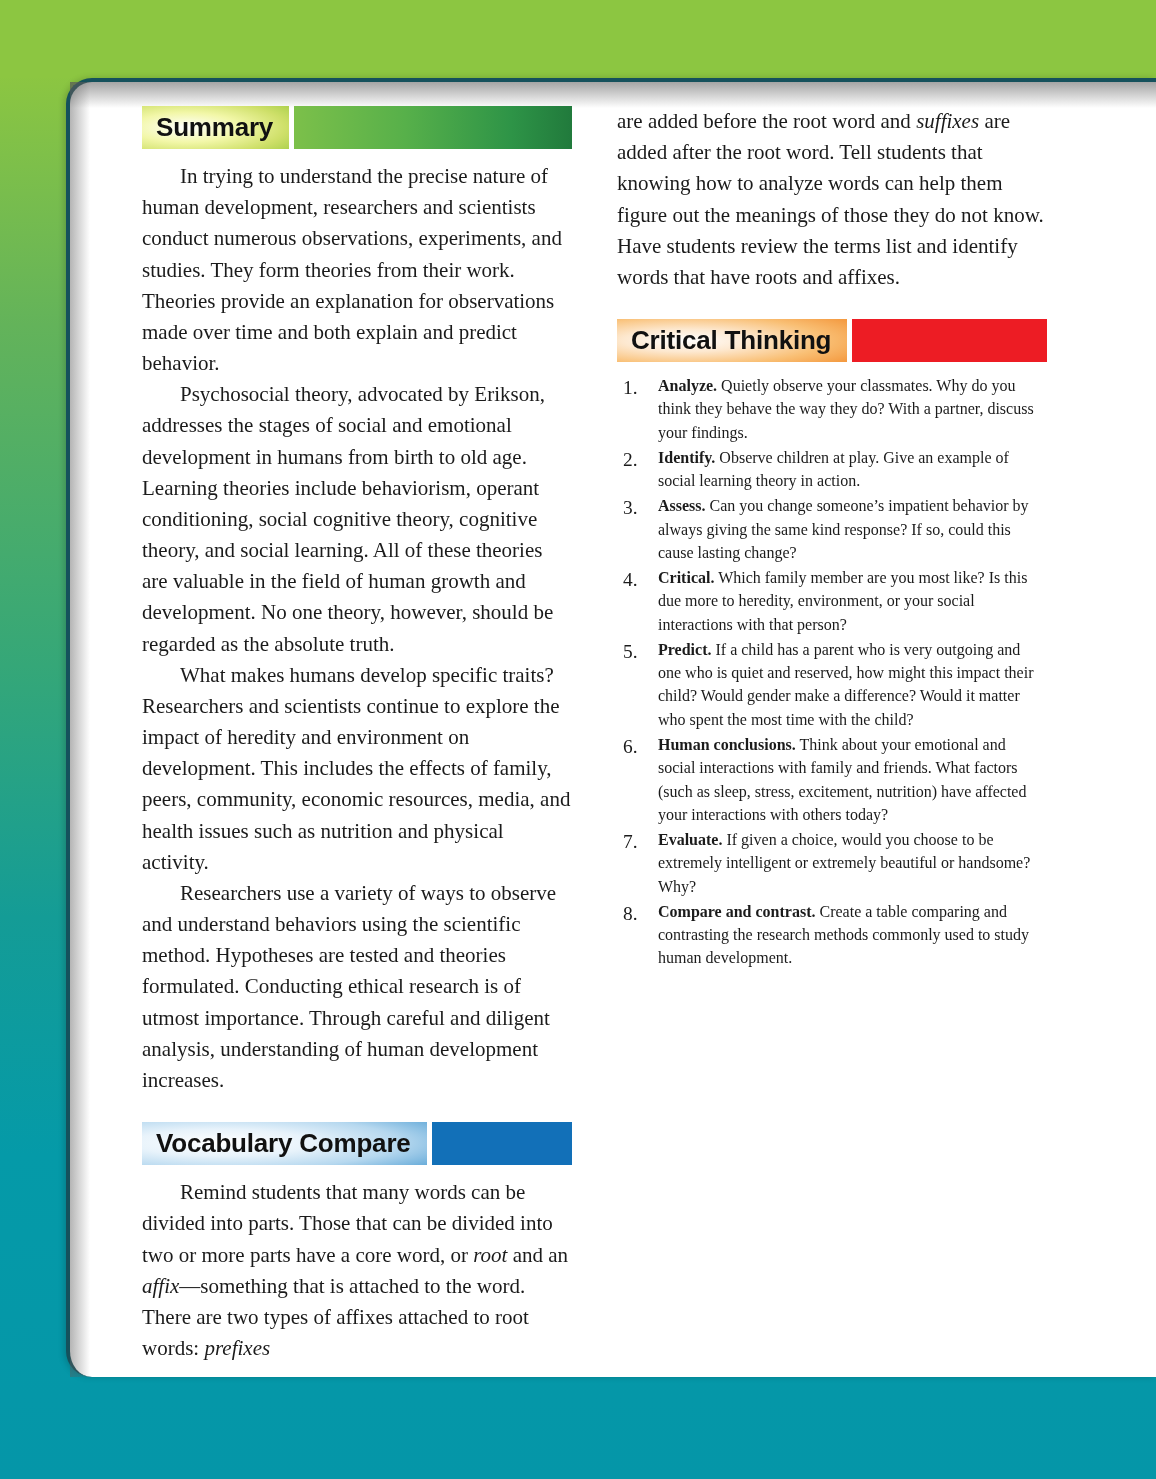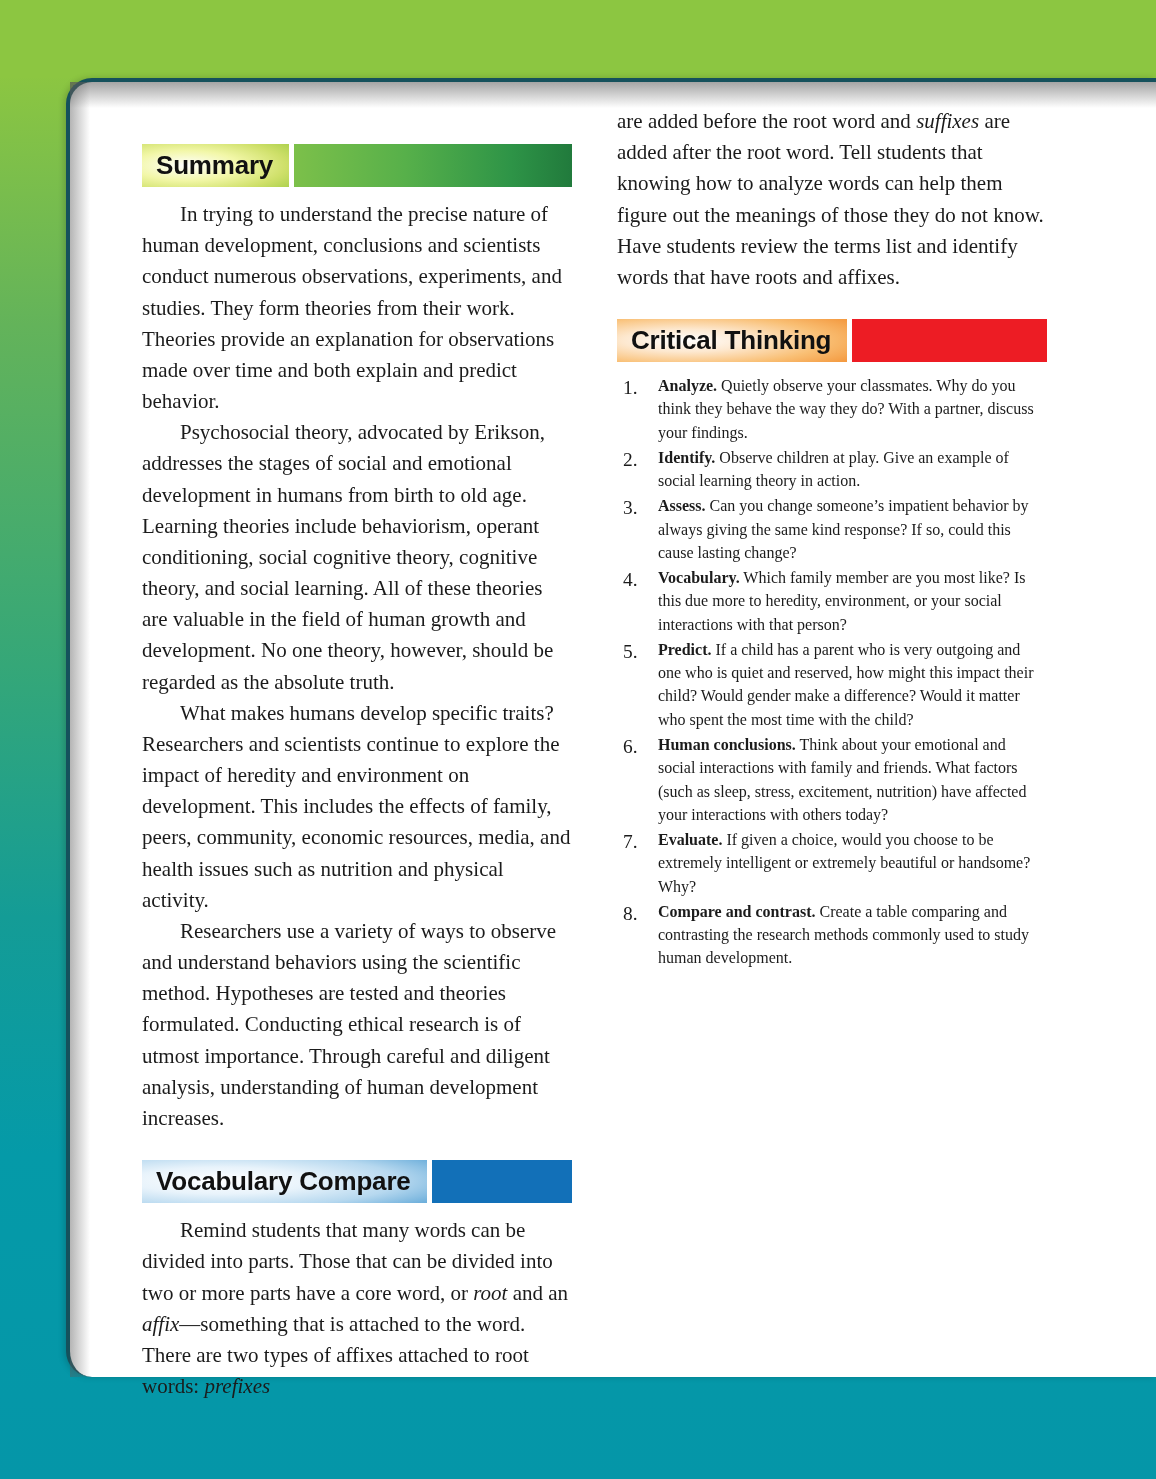--- a/index.html
+++ b/index.html
@@ -106,21 +106,21 @@
   .banner-blue .banner-label {
     background: radial-gradient(ellipse 120% 120% at 28% 48%, #ffffff 0%, #e8f3fb 26%, #b6d8ef 52%, #4e9dd2 82%, #1373b8 100%);
   }
   .banner-blue .banner-bar { background: #1270B8; }
 
   .banner-red .banner-label {
     background: radial-gradient(ellipse 125% 120% at 30% 50%, #ffffff 0%, #fde8cf 22%, #f9bf74 48%, #f28d2e 76%, #ee7322 100%);
   }
   .banner-red .banner-bar { background: #ED1C24; }
 
-  .banner-green { width: 430px; margin-top: 38px; }
+  .banner-green { width: 430px; }
   .banner-blue  { width: 430px; }
   .banner-red   { width: 430px; }
 
   
   p.body {
     margin: 0;
     font-size: 21px;
     line-height: 1.485;
     color: #1b1b1b;
     text-indent: 38px;
@@ -176,21 +176,21 @@
 
   <div class="columns">
 
     <div class="col">
 
       <div class="banner banner-green">
         <div class="banner-label">Summary</div>
         <div class="banner-bar"></div>
       </div>
 
-      <p class="body">In trying to understand the precise nature of human development, conclusions and scientists conduct numerous observations, experiments, and studies. They form theories from their work. Theories provide an explanation for observations made over time and both explain and predict behavior.</p>
+      <p class="body">In trying to understand the precise nature of human development, researchers and scientists conduct numerous observations, experiments, and studies. They form theories from their work. Theories provide an explanation for observations made over time and both explain and predict behavior.</p>
       <p class="body">Psychosocial theory, advocated by Erikson, addresses the stages of social and emotional development in humans from birth to old age. Learning theories include behaviorism, operant conditioning, social cognitive theory, cognitive theory, and social learning. All of these theories are valuable in the field of human growth and development. No one theory, however, should be regarded as the absolute truth.</p>
       <p class="body">What makes humans develop specific traits? Researchers and scientists continue to explore the impact of heredity and environment on development. This includes the effects of family, peers, community, economic resources, media, and health issues such as nutrition and physical activity.</p>
       <p class="body">Researchers use a variety of ways to observe and understand behaviors using the scientific method. Hypotheses are tested and theories formulated. Conducting ethical research is of utmost importance. Through careful and diligent analysis, understanding of human development increases.</p>
 
       <div class="section-gap"></div>
 
       <div class="banner banner-blue">
         <div class="banner-label">Vocabulary Compare</div>
         <div class="banner-bar"></div>
       </div>
@@ -207,21 +207,21 @@
 
       <div class="banner banner-red">
         <div class="banner-label">Critical Thinking</div>
         <div class="banner-bar"></div>
       </div>
 
       <ol class="ct-list">
         <li><span class="lead">Analyze.</span><span> Quietly observe your classmates. Why do you think they behave the way they do? With a partner, discuss your findings.</span></li>
         <li><span class="lead">Identify.</span><span> Observe children at play. Give an example of social learning theory in action.</span></li>
         <li><span class="lead">Assess.</span><span> Can you change someone’s impatient behavior by always giving the same kind response? If so, could this cause lasting change?</span></li>
-        <li><span class="lead">Vocabulary.</span><span> Which family member are you most like? Is this due more to heredity, environment, or your social interactions with that person?</span></li>
+        <li><span class="lead">Critical.</span><span> Which family member are you most like? Is this due more to heredity, environment, or your social interactions with that person?</span></li>
         <li><span class="lead">Predict.</span><span> If a child has a parent who is very outgoing and one who is quiet and reserved, how might this impact their child? Would gender make a difference? Would it matter who spent the most time with the child?</span></li>
         <li><span class="lead">Human conclusions.</span><span> Think about your emotional and social interactions with family and friends. What factors (such as sleep, stress, excitement, nutrition) have affected your interactions with others today?</span></li>
         <li><span class="lead">Evaluate.</span><span> If given a choice, would you choose to be extremely intelligent or extremely beautiful or handsome? Why?</span></li>
         <li><span class="lead">Compare and contrast.</span><span> Create a table comparing and contrasting the research methods commonly used to study human development.</span></li>
       </ol>
 
     </div>
 
   </div>
 </div>

